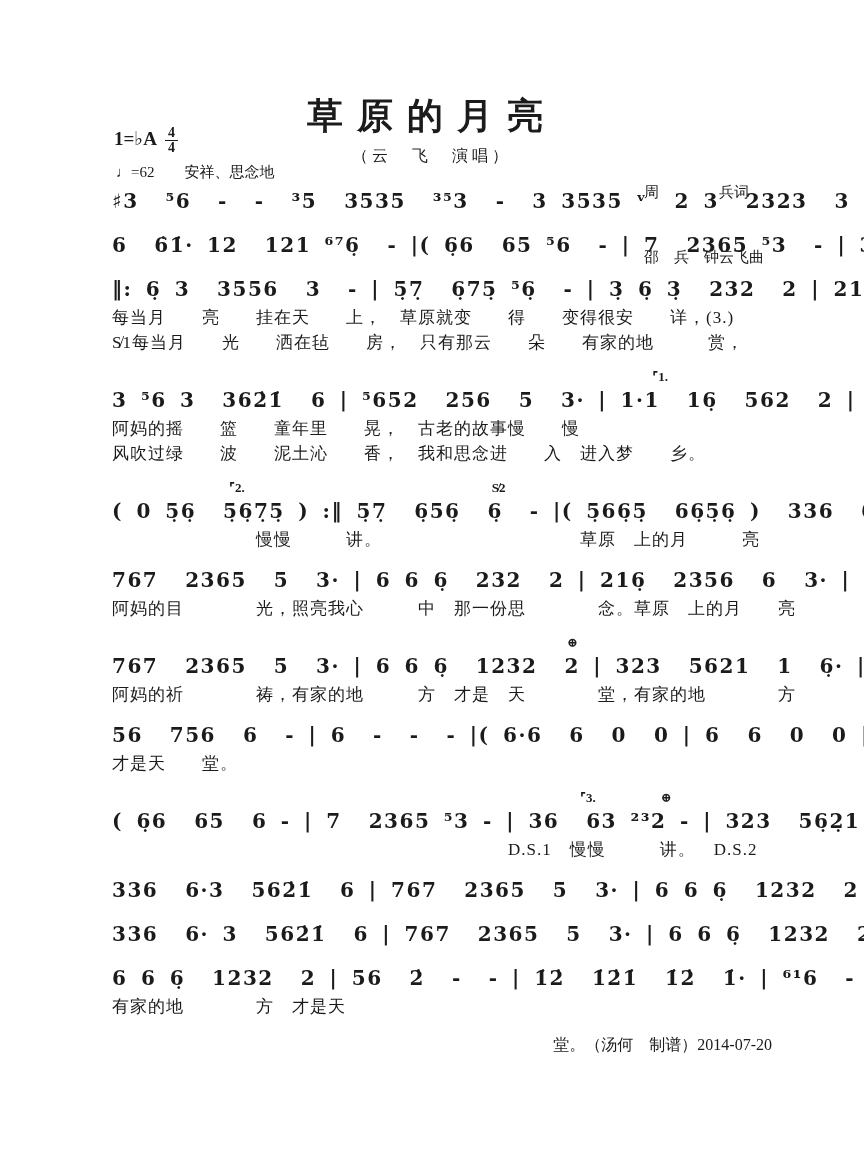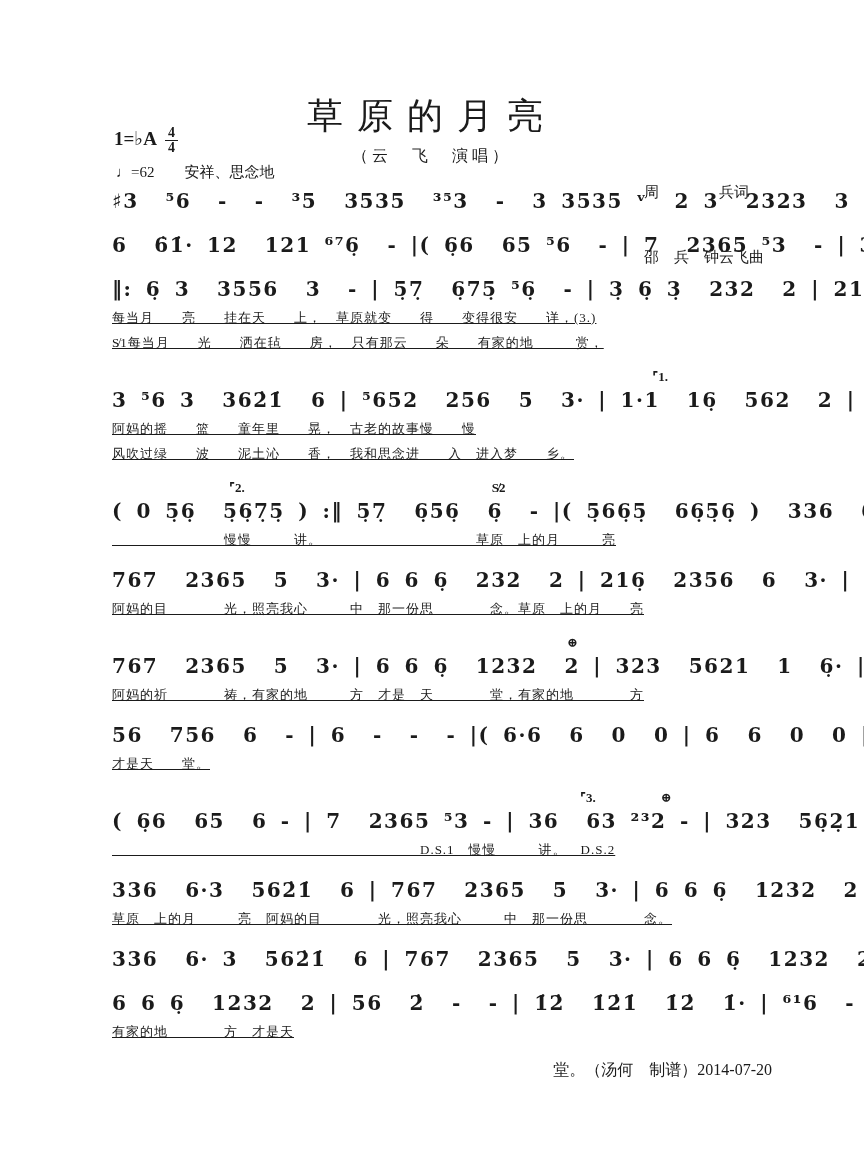--- a/index.html
+++ b/index.html
@@ -10,21 +10,21 @@
     background:#ffffff;
     color:#1b1b1b;
     font-family:"Liberation Serif","DejaVu Serif","DejaVu Sans",serif;
     overflow:hidden;
     box-shadow:0 0 4px rgba(0,0,0,.25);
   }
   
   .title{
     position:absolute;top:92px;left:0;right:0;
     text-align:center;
-    font-size:36px;font-weight:normal;letter-spacing:14px;
+    font-size:36px;font-weight:bold;letter-spacing:14px;
   }
   .performer{
     position:absolute;top:146px;left:0;right:0;
     text-align:center;font-size:16px;letter-spacing:4px;
   }
   .keyblock{
     position:absolute;top:126px;left:114px;
     font-size:19px;font-weight:bold;
   }
   .frac{display:inline-block;vertical-align:middle;text-align:center;
@@ -49,22 +49,22 @@
   }
   .marks-right{text-align:right;padding-right:108px;}
   .notation-line{
     font-size:20px;font-weight:bold;
     line-height:31px;
     letter-spacing:1.5px;word-spacing:5px;
     white-space:pre;
     font-family:"DejaVu Serif","Liberation Serif","DejaVu Sans",serif;
   }
   .lyrics-line{
-    font-size:13px;line-height:25px;
-    white-space:pre;letter-spacing:1px;text-decoration:underline;
+    font-size:17px;line-height:25px;
+    white-space:pre;letter-spacing:1px;
   }
   .marks-line:empty,.lyrics-line:empty{display:none;}
   .footer-line{
     text-align:right;
     font-size:16px;line-height:26px;white-space:pre;
     padding-right:4px;
   }
 </style>
 </head>
 <body>
@@ -131,21 +131,20 @@
     </div>
 
     <div class="system">
       <div class="marks-line">　　　　　　　　　　　　　　　　　　　　　　　　　　　　　　　　　　　　⌜3.　　　　　⊕</div>
       <div class="notation-line">( 6̣6  65  6 - | 7  2365 ⁵3 - | 36  63 ²³2 - | 323  56̣2̣1  6̣ - )‖ 5 3  765  6  - ‖</div>
       <div class="lyrics-line">　　　　　　　　　　　　　　　　　　　　　　D.S.1　慢慢　　　讲。　D.S.2</div>
     </div>
 
     <div class="system">
       <div class="notation-line">336  6·3  562̇1̇  6 | 767  2365  5  3· | 6 6 6̣  1232  2 | 216̣  2351̇  1̇  3· |</div>
-      <div class="lyrics-line">草原　上的月　　　亮　阿妈的目　　　　光，照亮我心　　　中　那一份思　　　　念。</div>
     </div>
 
     <div class="system">
       <div class="notation-line">336  6· 3  562̇1̇  6 | 767  2365  5  3· | 6 6 6̣  1232  2 | 323  56̣2̣1  1  6̣· |</div>
     </div>
 
     <div class="system">
       <div class="notation-line">6 6 6̣  1232  2 | 56  2̇  -  - | 1̇2̇  1̇2̇1̇  1̇2̇  1̇· | ⁶¹6  -  -  - | 6  -  -  - | 6  -  0  0</div>
       <div class="lyrics-line">有家的地　　　　方　才是天</div>
     </div>

